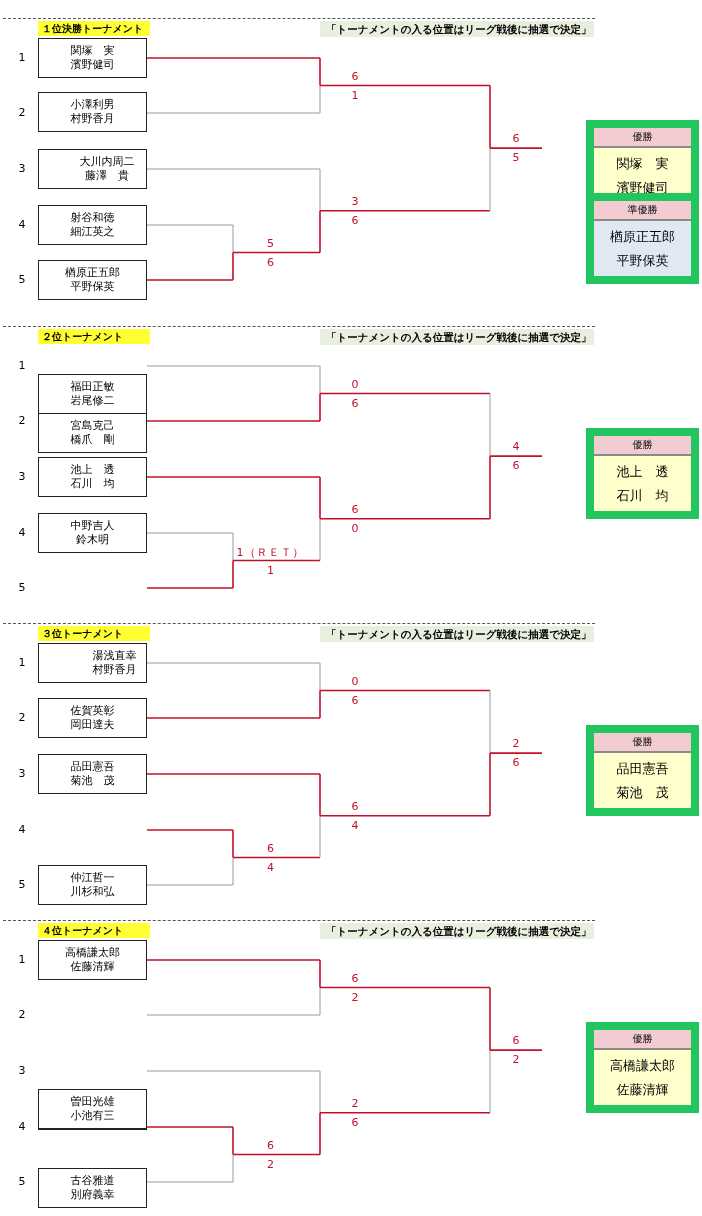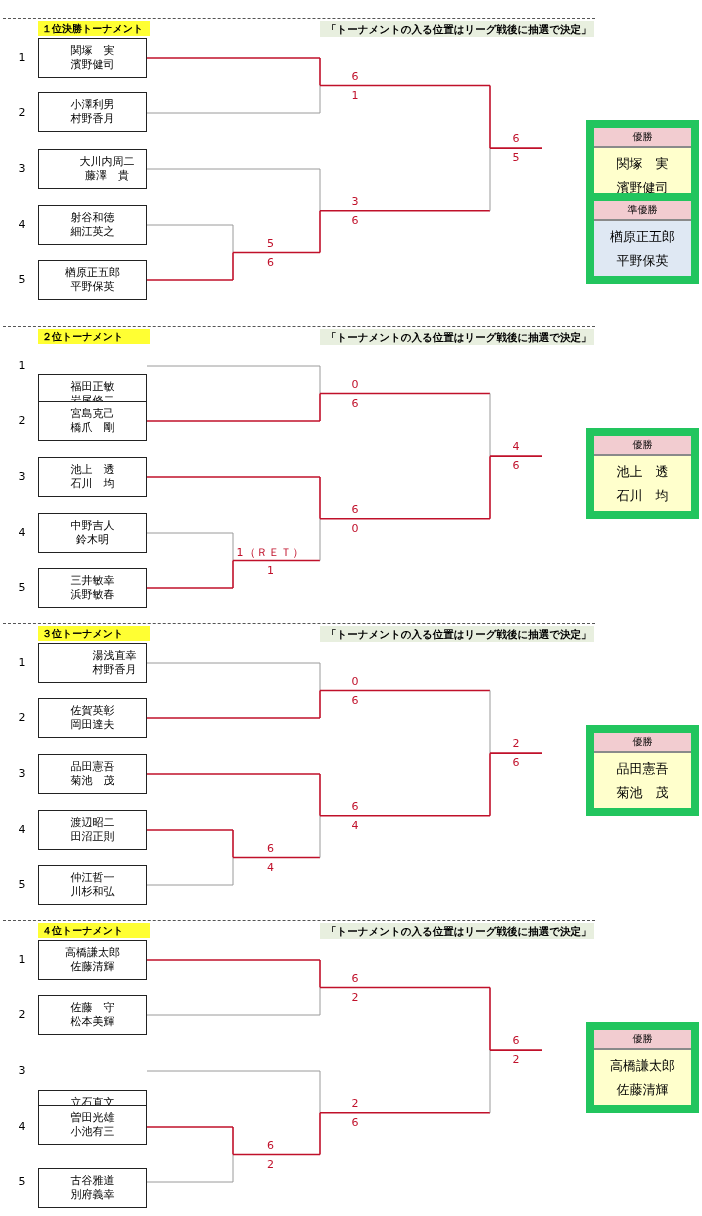--- a/index.html
+++ b/index.html
@@ -127,39 +127,35 @@
         <line x1="490" y1="67.5" x2="490" y2="130.125" stroke="#9a9a9a" stroke-width="1"></line>
         <line x1="490" y1="130.125" x2="490" y2="192.75" stroke="#c0102a" stroke-width="1.6"></line>
         <line x1="490" y1="130.125" x2="542" y2="130.125" stroke="#c0102a" stroke-width="1.6"></line>
       </svg>
   <div class="rownum" style="top: 33px;">1</div>
       <div class="pbox" style="top: 20px; margin-top: 28px;">
         <div>福田正敏</div>
         <div>岩尾修二</div>
       </div>
       <div class="rownum" style="top: 88px;">2</div>
-      <div class="pbox" style="top: 75px;">
+      <div class="pbox" style="top: 87px;">
         <div>宮島克己</div>
         <div>橋爪　剛</div>
       </div>
       <div class="rownum" style="top: 144px;">3</div>
       <div class="pbox" style="top: 131px;">
         <div>池上　透</div>
         <div>石川　均</div>
       </div>
       <div class="rownum" style="top: 200px;">4</div>
       <div class="pbox" style="top: 187px;">
         <div>中野吉人</div>
         <div>鈴木明</div>
       </div>
       <div class="rownum" style="top: 255px;">5</div>
-      <div class="pbox" style="top: 242px;">
-        <div>三井敏幸</div>
-        <div>浜野敏春</div>
-      </div>
       <div class="score wide" style="left: 270.5px; top: 218.5px;">1（ＲＥＴ）</div>
       <div class="score" style="left: 270.5px; top: 237.5px;">1</div>
       <div class="score" style="left: 355px; top: 51.5px;">0</div>
       <div class="score" style="left: 355px; top: 70.5px;">6</div>
       <div class="score" style="left: 355px; top: 176.75px;">6</div>
       <div class="score" style="left: 355px; top: 195.75px;">0</div>
       <div class="score" style="left: 516px; top: 114.125px;">4</div>
       <div class="score" style="left: 516px; top: 133.125px;">6</div>
       <div class="result champ" style="top: 102.125px;">
         <div class="hdr">優勝</div>
@@ -202,24 +198,20 @@
       <div class="pbox" style="top: 75px;">
         <div>佐賀英彰</div>
         <div>岡田達夫</div>
       </div>
       <div class="rownum" style="top: 144px;">3</div>
       <div class="pbox" style="top: 131px;">
         <div>品田憲吾</div>
         <div>菊池　茂</div>
       </div>
       <div class="rownum" style="top: 200px;">4</div>
-      <div class="pbox" style="top: 187px;">
-        <div>渡辺昭二</div>
-        <div>田沼正則</div>
-      </div>
       <div class="rownum" style="top: 255px;">5</div>
       <div class="pbox" style="top: 242px;">
         <div>仲江哲一</div>
         <div>川杉和弘</div>
       </div>
       <div class="score" style="left: 270.5px; top: 218.5px;">6</div>
       <div class="score" style="left: 270.5px; top: 237.5px;">4</div>
       <div class="score" style="left: 355px; top: 51.5px;">0</div>
       <div class="score" style="left: 355px; top: 70.5px;">6</div>
       <div class="score" style="left: 355px; top: 176.75px;">6</div>
@@ -257,31 +249,27 @@
         <line x1="490" y1="67.5" x2="490" y2="130.125" stroke="#c0102a" stroke-width="1.6"></line>
         <line x1="490" y1="130.125" x2="490" y2="192.75" stroke="#9a9a9a" stroke-width="1"></line>
         <line x1="490" y1="130.125" x2="542" y2="130.125" stroke="#c0102a" stroke-width="1.6"></line>
       </svg>
   <div class="rownum" style="top: 33px;">1</div>
       <div class="pbox" style="top: 20px;">
         <div>高橋謙太郎</div>
         <div>佐藤清輝</div>
       </div>
       <div class="rownum" style="top: 88px;">2</div>
-      <div class="pbox" style="top: 75px;">
-        <div>佐藤　守</div>
-        <div>松本美輝</div>
-      </div>
       <div class="rownum" style="top: 144px;">3</div>
       <div class="pbox" style="top: 131px; margin-top: 39px;">
         <div>立石直文</div>
         <div>土屋　修</div>
       </div>
       <div class="rownum" style="top: 200px;">4</div>
-      <div class="pbox" style="top: 185px; text-align: center;">
+      <div class="pbox" style="top: 169px; text-align: center;">
         <div>曽田光雄</div>
         <div>小池有三</div>
       </div>
       <div class="rownum" style="top: 255px;">5</div>
       <div class="pbox" style="top: 248px;">
         <div>古谷雅道</div>
         <div>別府義幸</div>
       </div>
       <div class="score" style="left: 270.5px; top: 218.5px;">6</div>
       <div class="score" style="left: 270.5px; top: 237.5px;">2</div>

